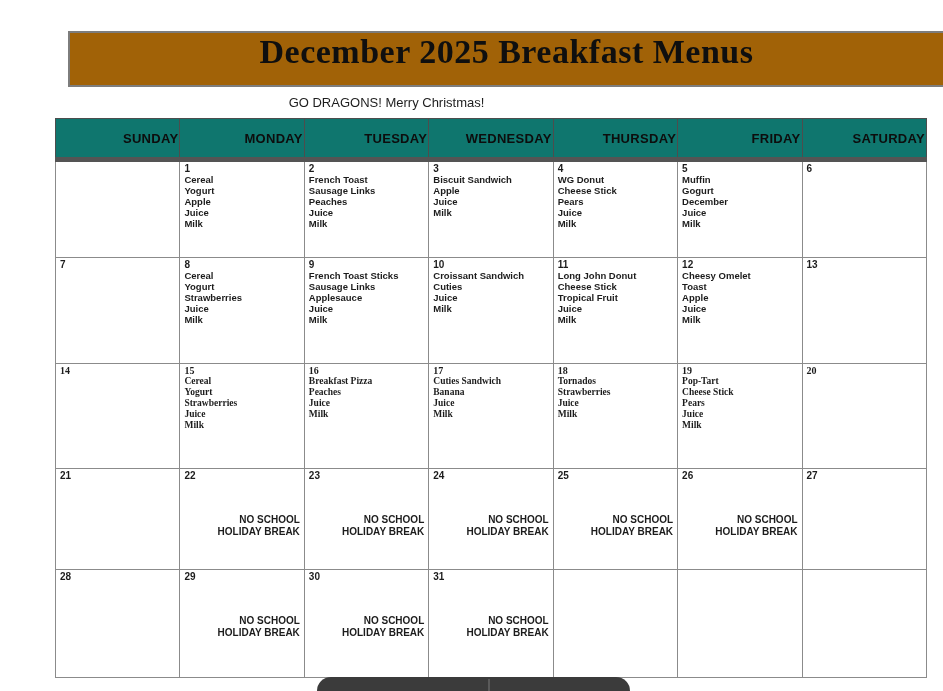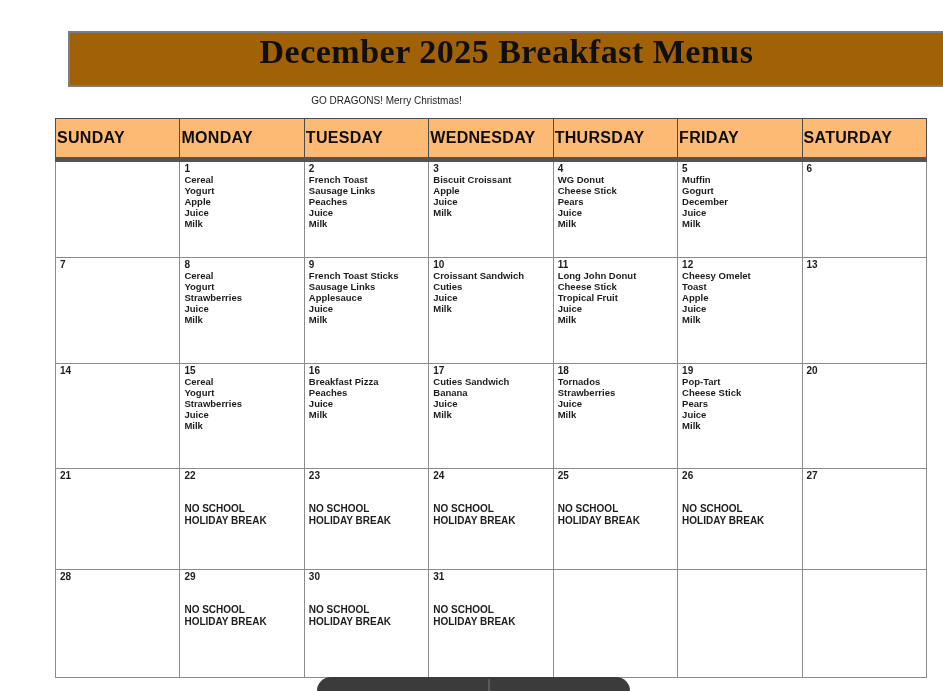--- a/index.html
+++ b/index.html
@@ -25,56 +25,56 @@
     font-size:34px; font-weight:bold;
     color:#0f0f0f;
     letter-spacing:0.5px;
     white-space:nowrap;
   }
 
   
   .subtitle {
     position:absolute; top:95px; left:0; width:773px;
     text-align:center;
-    font-size:10px; color:#1d1d1d;
+    font-size:13px; color:#1d1d1d;
   }
 
   
   table.calendar {
     position:absolute; left:55px; top:118px;
     width:872px;
     border-collapse:collapse;
     table-layout:fixed;
   }
   table.calendar th {
-    background:#fdba74;
+    background:#0f766e;
     height:36px;
-    font-size:16px; font-weight:bold; color:#0d0d0d;
+    font-size:13px; font-weight:bold; color:#0d0d0d;
     letter-spacing:0.3px;
     border:1px solid #4d4d4d;
     border-bottom:5px solid #545454;
-    text-align:left;
+    text-align:right;
   }
   table.calendar td {
     border:1px solid #8b8b8b;
     vertical-align:top;
     padding:1px 4px 2px 4px;
     font-weight:bold;
     color:#1c1c1c;
     overflow:hidden;
   }
   tbody tr:nth-child(1) td { height:92px; }
   tbody tr:nth-child(2) td { height:102px; }
-  tbody tr:nth-child(3) td { height:101px; }
+  tbody tr:nth-child(3) td { height:101px;font-family:Liberation Serif, serif; }
   tbody tr:nth-child(4) td { height:97px; }
   tbody tr:nth-child(5) td { height:104px; }
 
   .daynum { font-size:10px; line-height:11px; min-height:11px; }
   .menu-line { font-size:9.5px; line-height:11px; }
-  .note { margin-top:22px; }
+  .note { margin-top:33px;text-align:right; }
   .note .note-line { font-size:10px; line-height:12px; }
 
   
   .viewer-toolbar {
     position:absolute; left:317px; bottom:0;
     width:313px; height:14px;
     background:#3b3b3b;
     border-radius:14px 14px 0 0;
   }
   .toolbar-divider {
@@ -125,21 +125,21 @@
             <div class="menu-line">French Toast</div>
             <div class="menu-line">Sausage Links</div>
             <div class="menu-line">Peaches</div>
             <div class="menu-line">Juice</div>
             <div class="menu-line">Milk</div>
           </div>
         </td>
         <td>
           <div class="daynum">3</div>
           <div>
-            <div class="menu-line">Biscuit Croissant</div>
+            <div class="menu-line">Biscuit Sandwich</div>
             <div class="menu-line">Apple</div>
             <div class="menu-line">Juice</div>
             <div class="menu-line">Milk</div>
           </div>
         </td>
         <td>
           <div class="daynum">4</div>
           <div>
             <div class="menu-line">WG Donut</div>
             <div class="menu-line">Cheese Stick</div>

